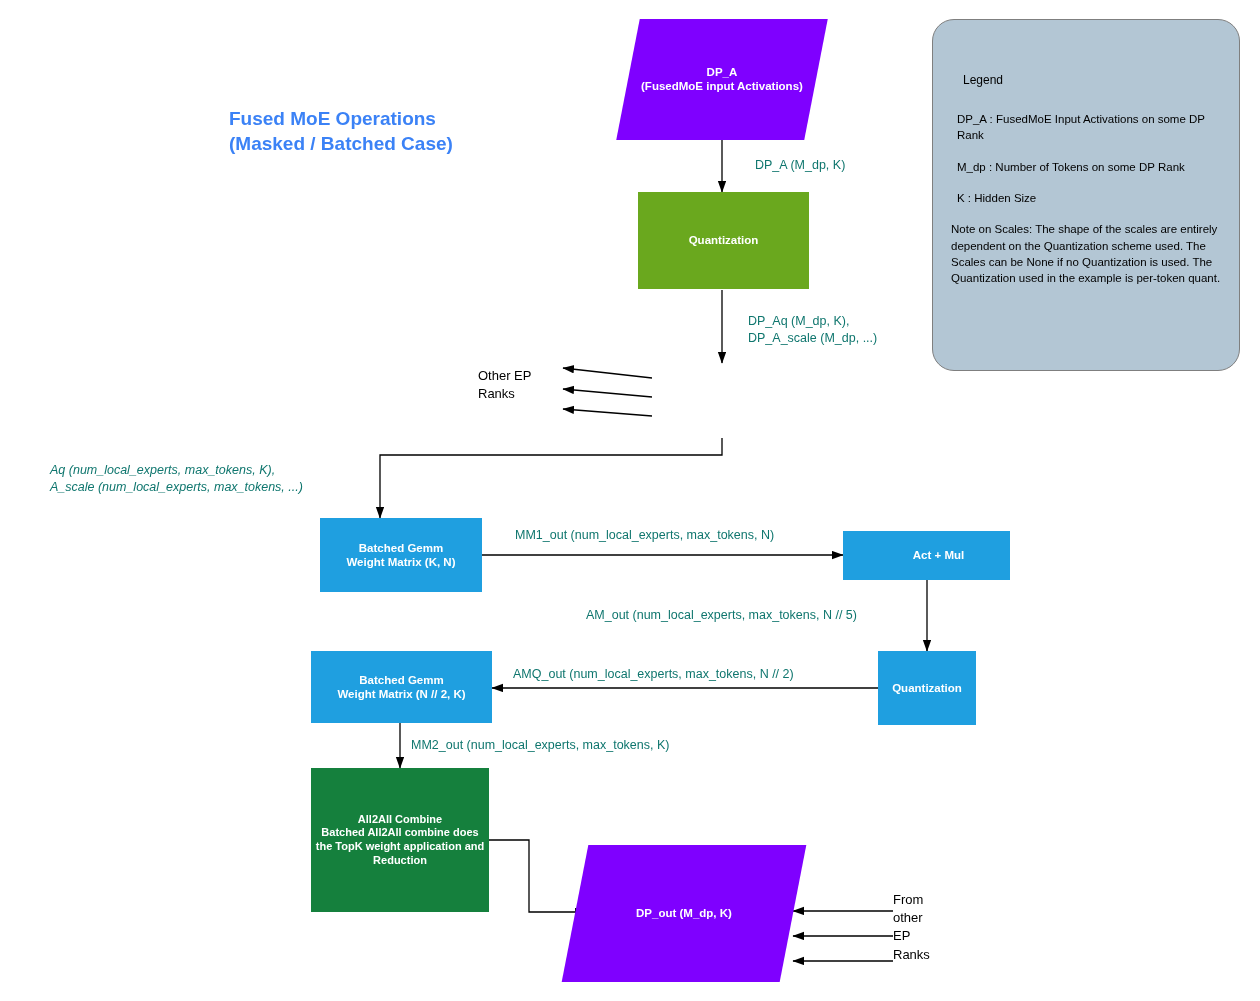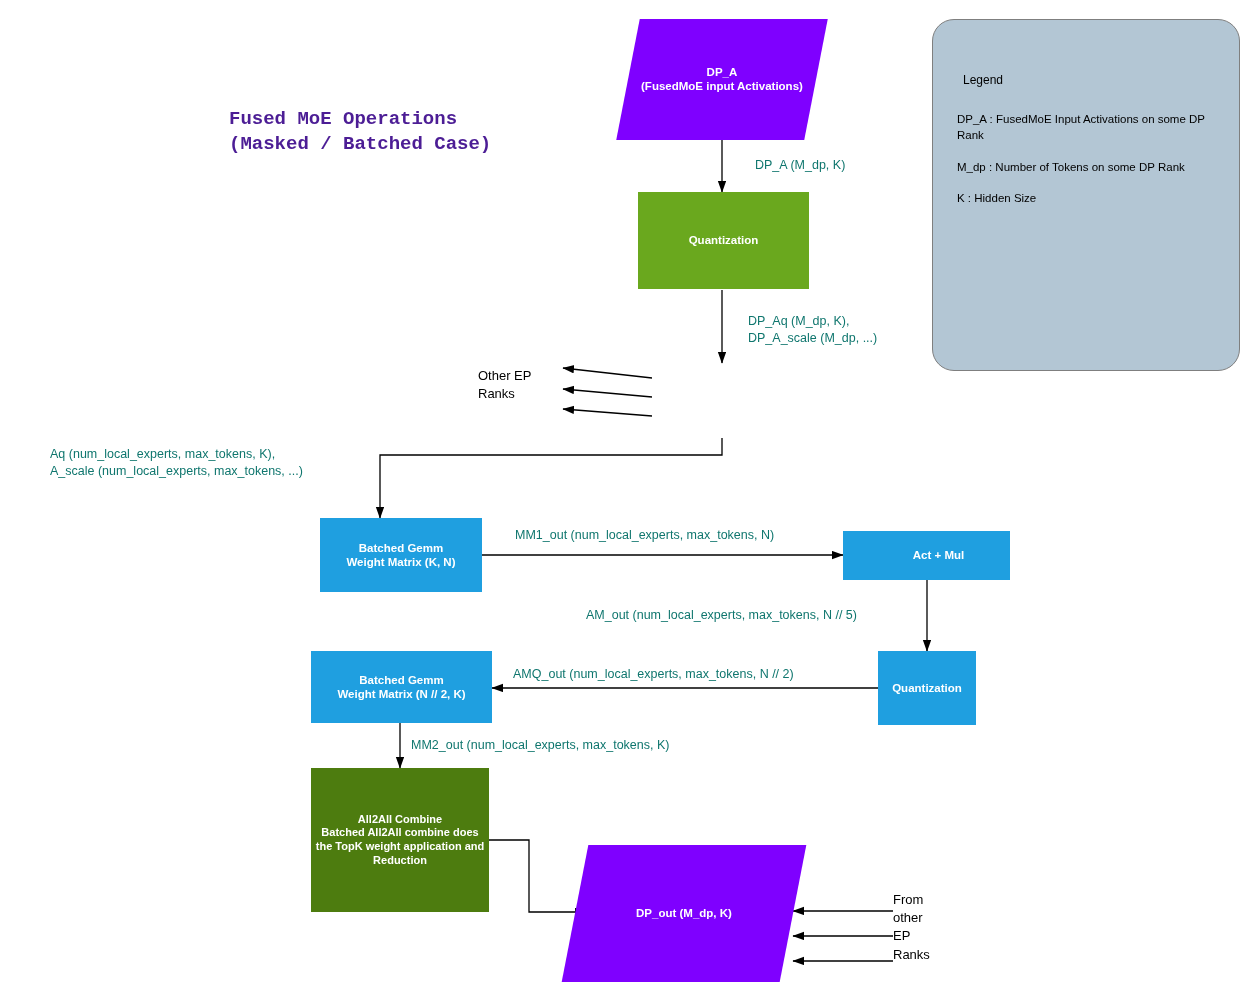--- a/index.html
+++ b/index.html
@@ -42,31 +42,30 @@
   .para {
     background: #7f00ff;
     transform: skewX(-11deg);
   }
   .para > span {
     display: block;
     transform: skewX(11deg);
   }
   .rect-green { background: #6aa81e; }
   .rect-blue  { background: #1f9fe0; }
-  .rect-dgreen{ background: #4d7c0f; align-items: center; }
+  .rect-dgreen{ background: #15803d; align-items: center; }
 
   .title {
     position: absolute;
-    color: #4c1d95;
+    color: #3b82f6;
     font-size: 19px;
     font-weight: bold;
     line-height: 1.3;
     white-space: pre-line;
     z-index: 3;
-    font-family: Liberation Mono, monospace;
   }
   .edge-label {
     position: absolute;
     color: #0f766e;
     font-size: 12.5px;
     line-height: 1.35;
     white-space: pre-line;
     z-index: 4;
   }
   .plain-label {
@@ -164,21 +163,21 @@
     <span>Quantization</span>
   </div>
 
   <div class="edge-label" style="left:748px; top:313px;">DP_Aq (M_dp, K),
 DP_A_scale (M_dp, ...)</div>
 
 
   <div class="plain-label" style="left:478px; top:367px; width:86px;">Other EP
 Ranks</div>
 
-  <div class="edge-label" style="left:50px; top:446px;">Aq (num_local_experts, max_tokens, K),
+  <div class="edge-label" style="left:50px; top:462px;font-style:italic;">Aq (num_local_experts, max_tokens, K),
 A_scale (num_local_experts, max_tokens, ...)</div>
 
   <div class="node rect-blue" style="left:320px; top:518px; width:162px; height:74px;">
     <span>Batched Gemm
 Weight Matrix (K, N)</span>
   </div>
 
   <div class="edge-label" style="left:515px; top:527px;">MM1_out (num_local_experts, max_tokens, N)</div>
 
   <div class="node rect-blue" style="left:843px; top:531px; width:167px; height:49px;padding-left:24px;">
@@ -215,16 +214,20 @@
 other
 EP
 Ranks</div>
 
   <div class="legend">
     <div class="legend-inner">
       <div class="legend-title">Legend</div>
       <div class="legend-line">DP_A : FusedMoE Input Activations on some DP Rank</div>
       <div class="legend-line">M_dp : Number of Tokens on some DP Rank</div>
       <div class="legend-line">K : Hidden Size</div>
+      <div class="legend-para">Note on Scales: The shape of the scales are entirely
+dependent on the Quantization scheme used. The
+Scales can be None if no Quantization is used. The
+Quantization used in the example is per-token quant.</div>
     </div>
   </div>
 
 </div>
 
 </body></html>

